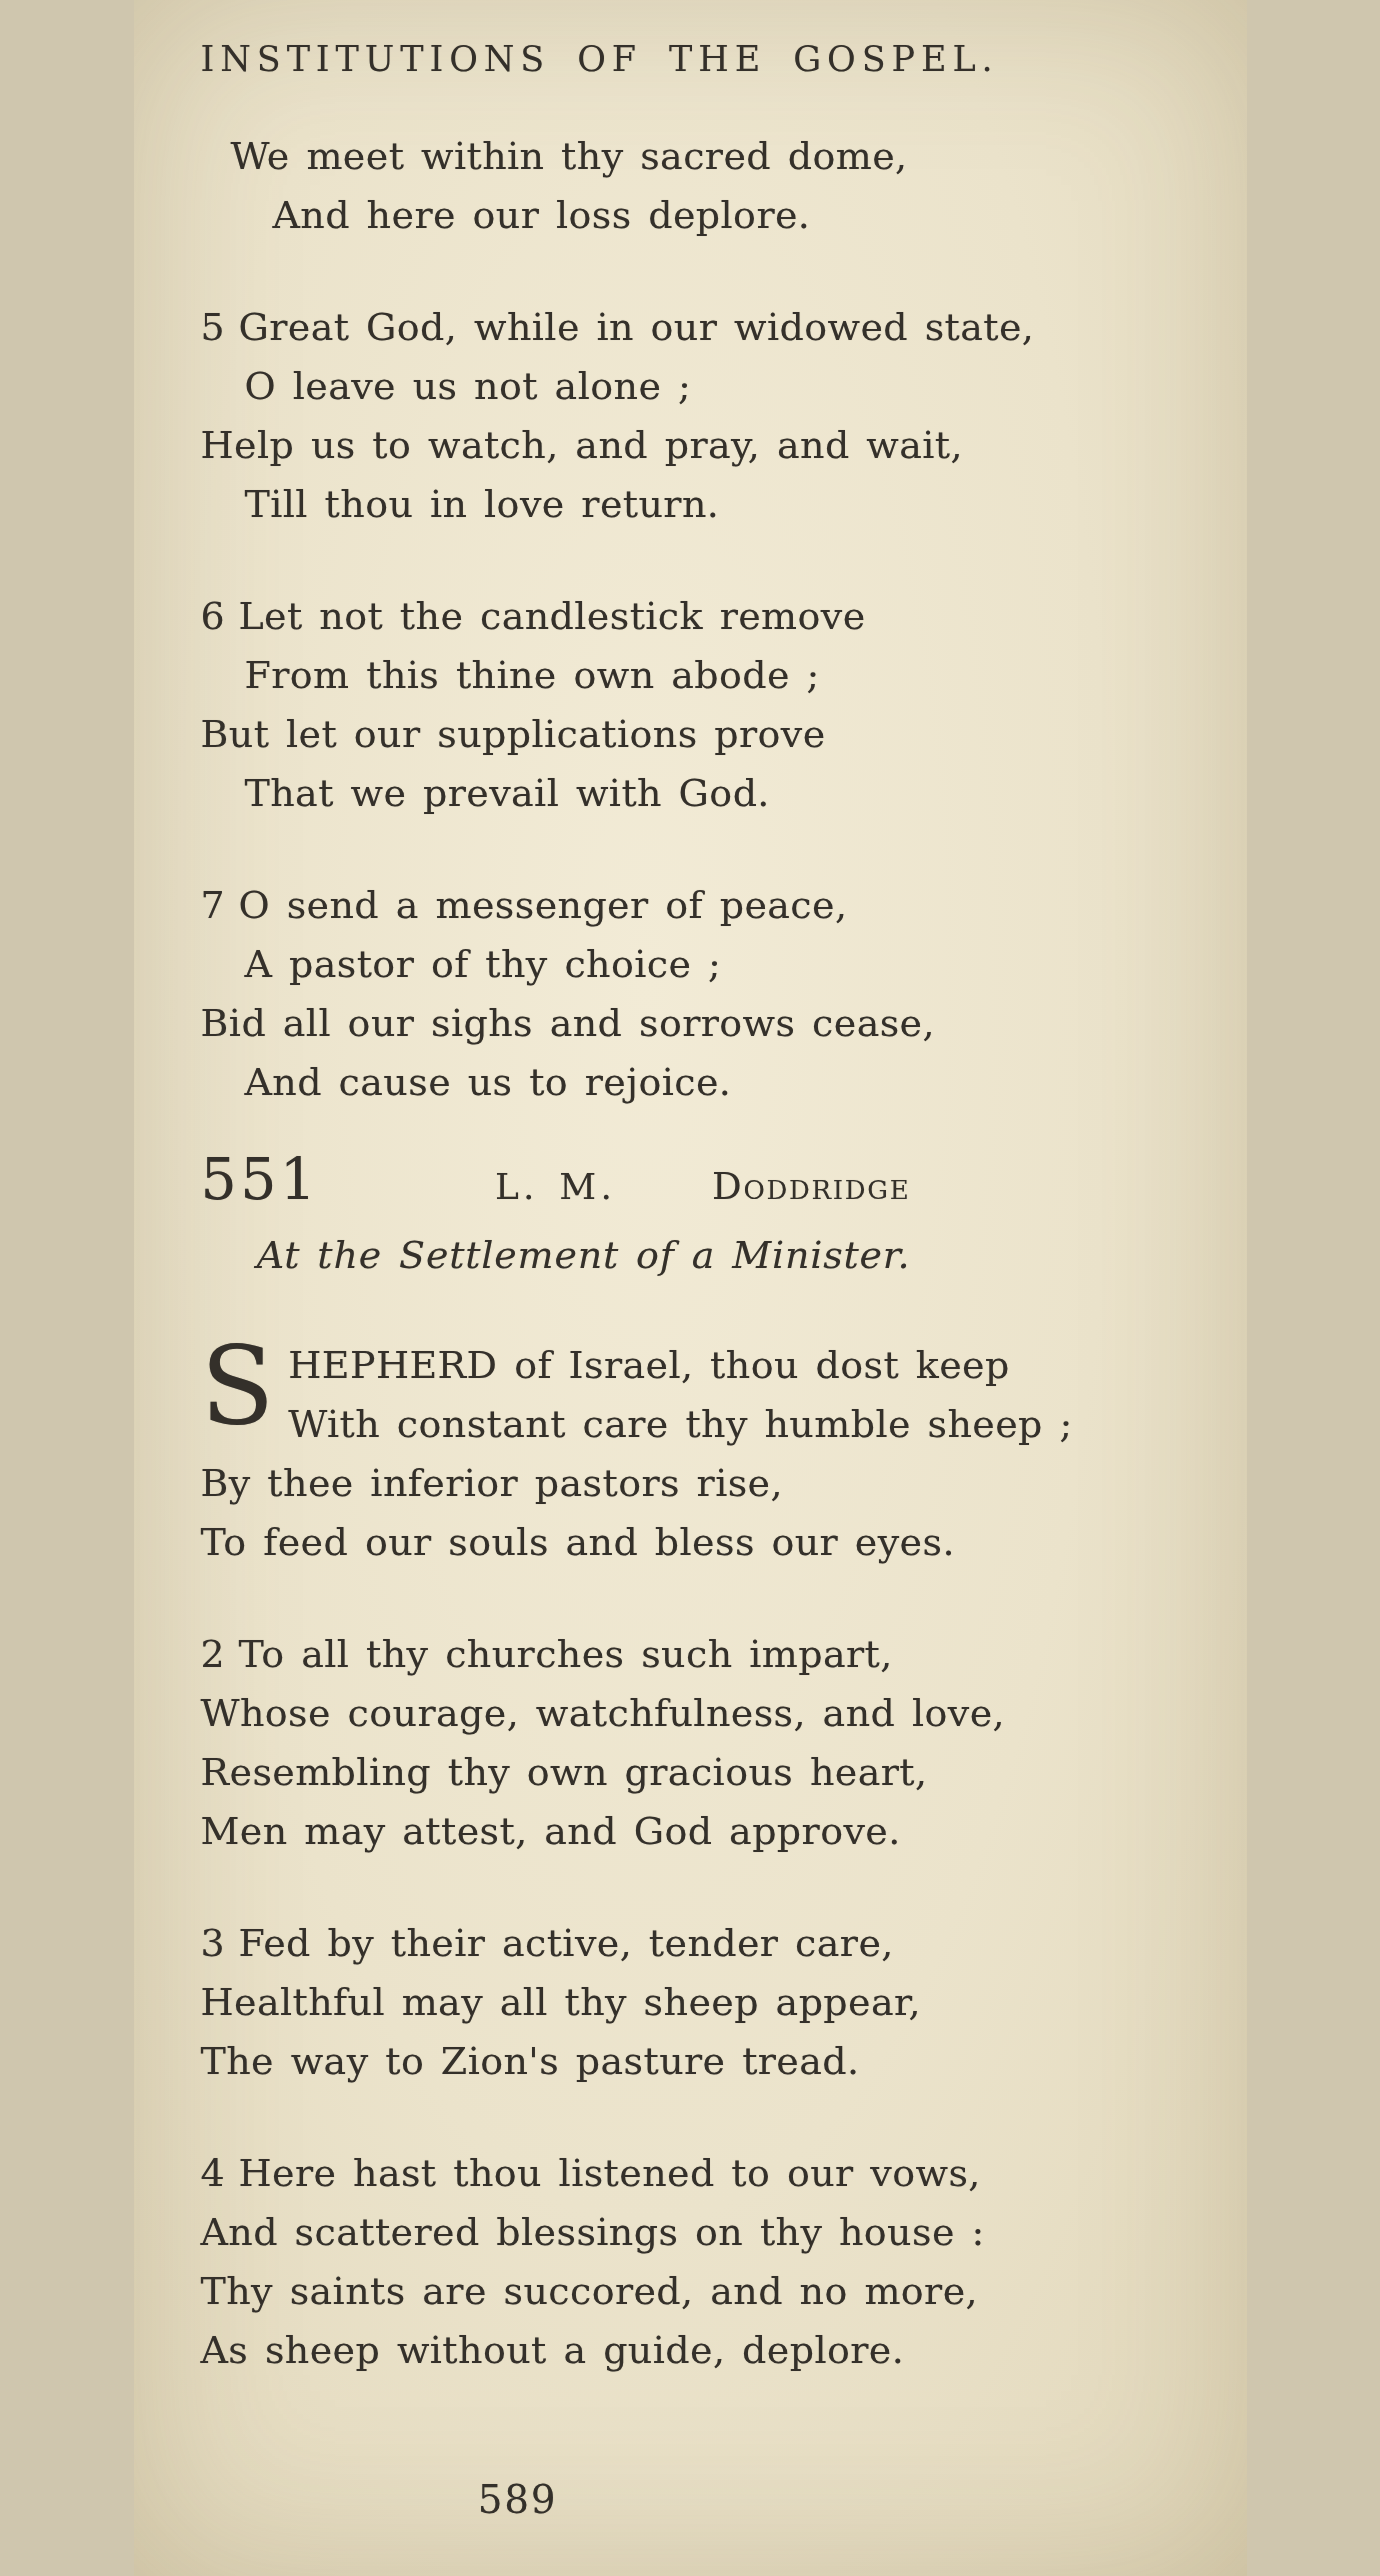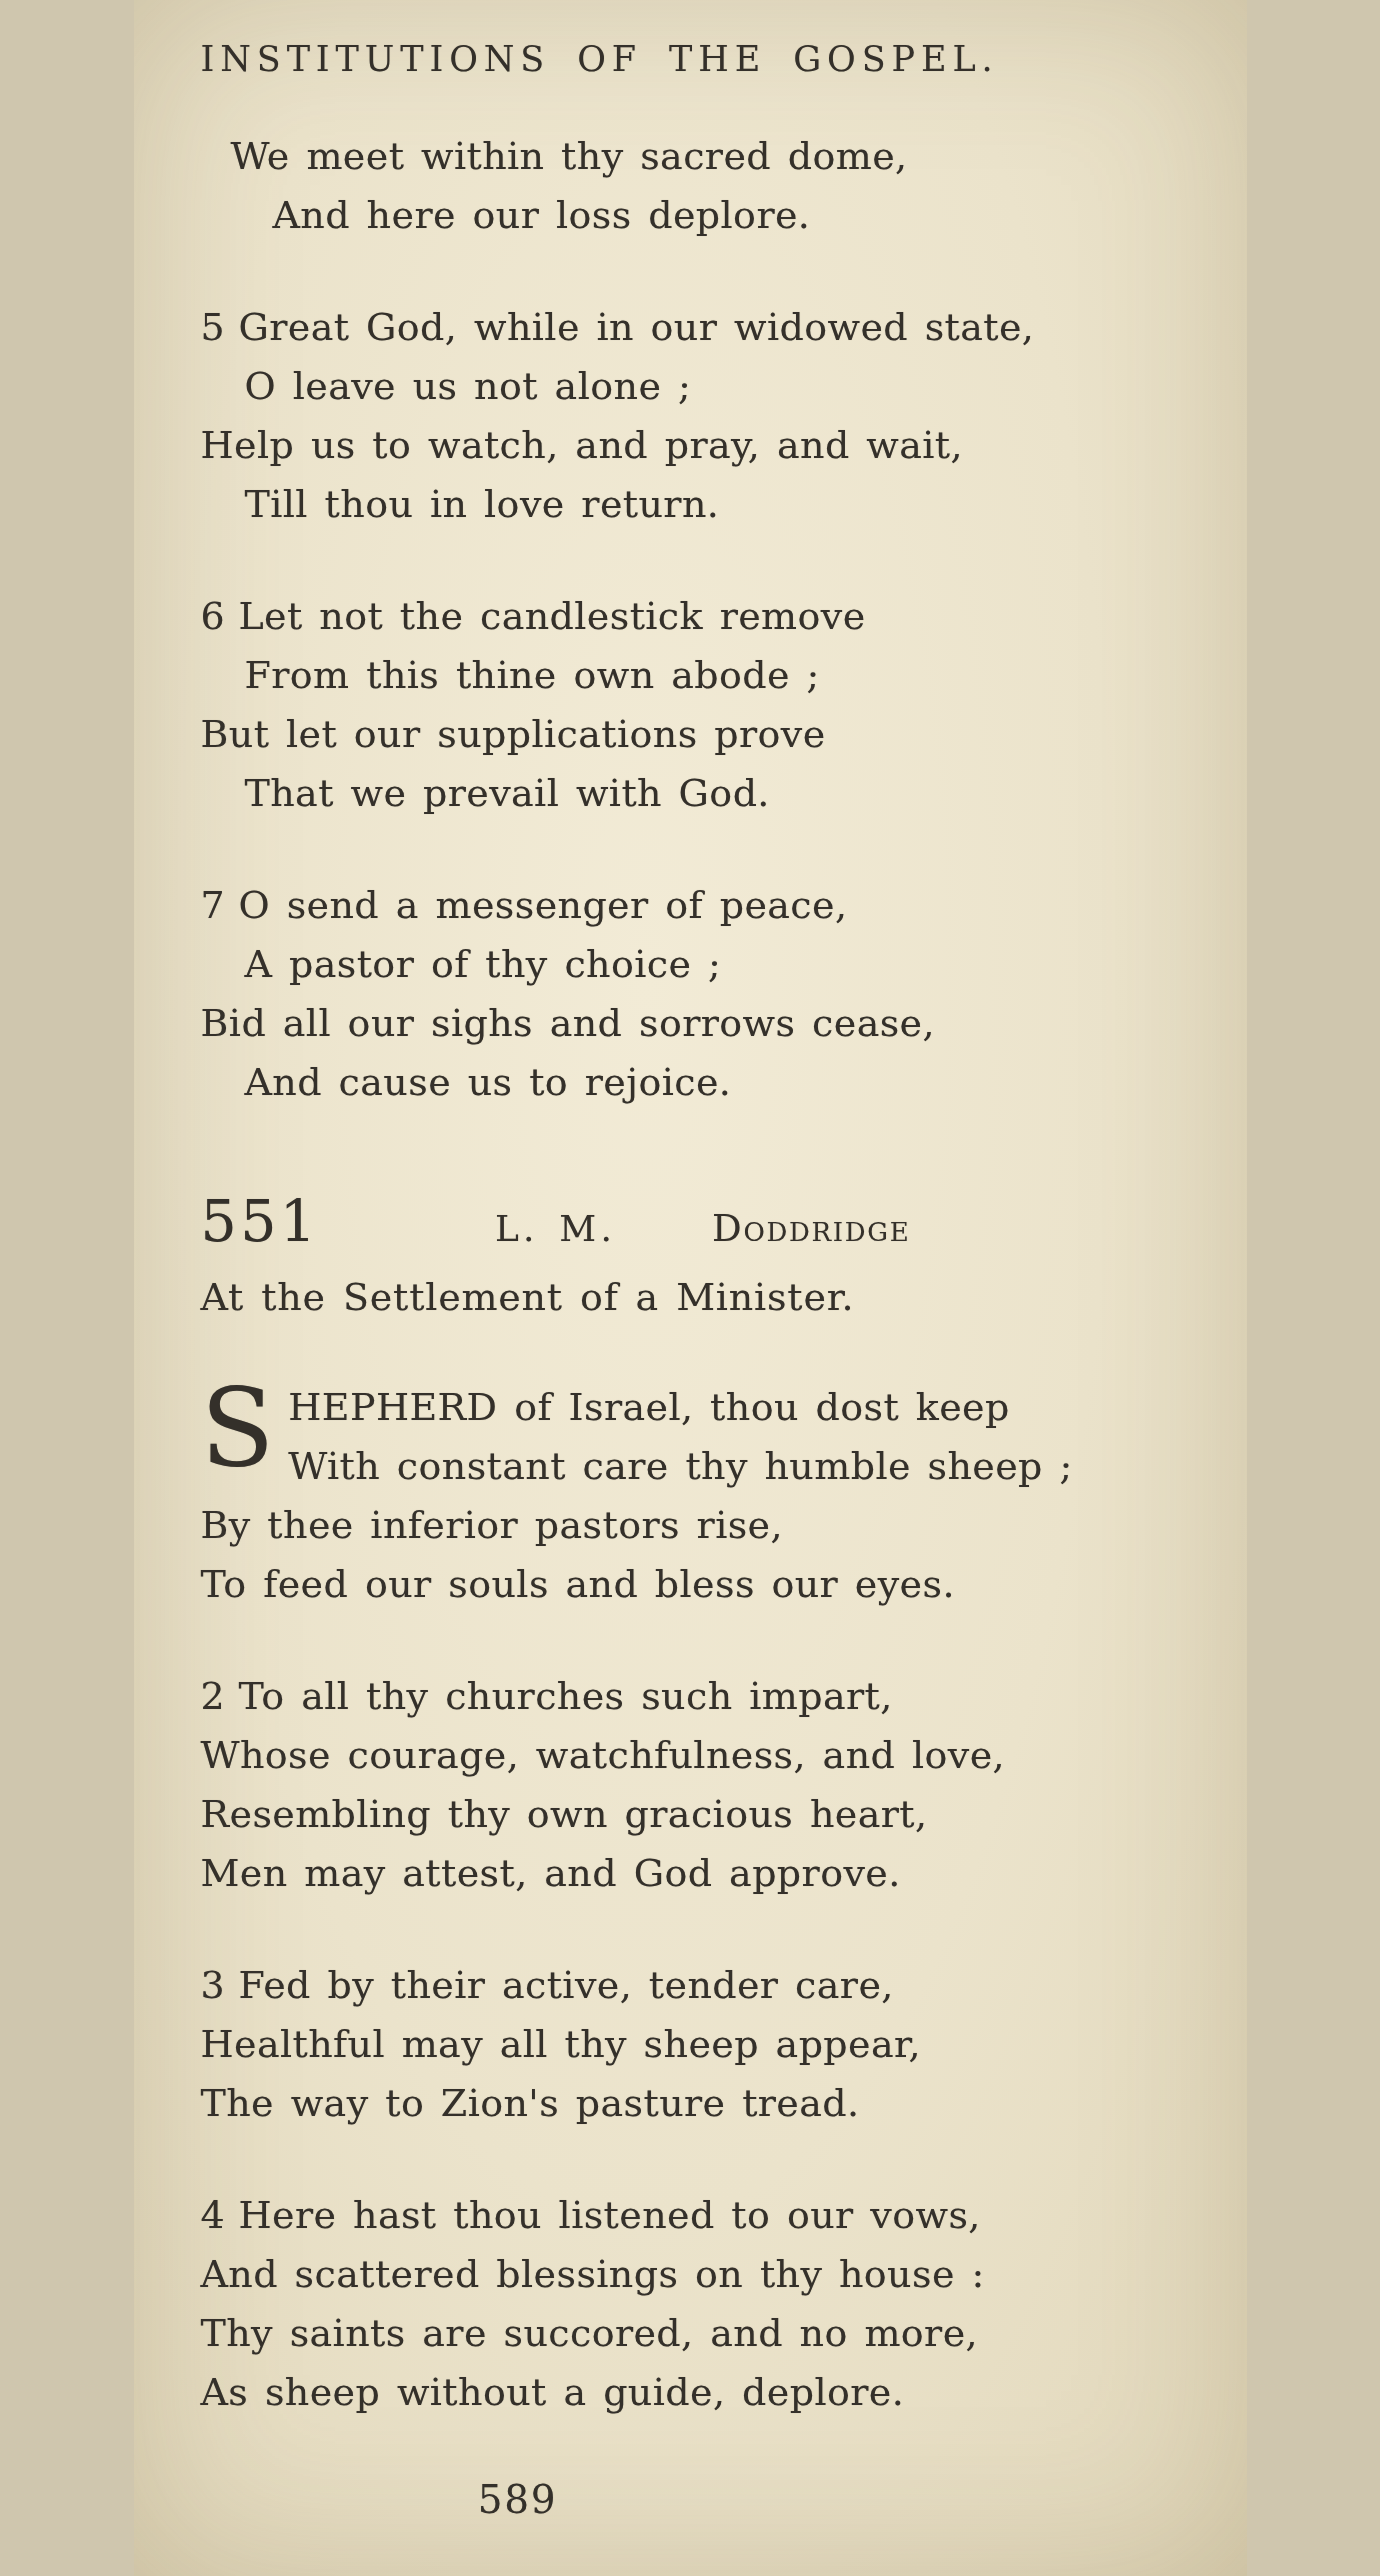--- a/index.html
+++ b/index.html
@@ -34,33 +34,33 @@
     white-space:nowrap;
   }
   .verse { margin-bottom:34px;margin-top:19px; }
   .indent { padding-left:44px; }
   .frag1 { padding-left:30px; }
   .frag2 { padding-left:72px; }
   .vnum { display:inline-block; min-width:23.5px; margin-right:13.4px; }
   .hymn-head {
     display:flex;
     align-items:baseline;
-    margin-top:42px;
     margin-bottom:6.7px;
   }
   .hymn-number { font-size:57px; flex:1; letter-spacing:3.4px; }
   .hymn-meter { font-size:36px; letter-spacing:4.2px; word-spacing:5px; }
   .hymn-author {
     flex:1; text-align:right;
     font-size:37px;
     font-variant:small-caps;
     letter-spacing:1.7px;
   }
   .hymn-title {
-    text-align:left;
+    text-align:right;
+    font-style:italic;
     font-size:38px;
     line-height:54px;
     margin:10px 0 35px 0;
     letter-spacing:0.8px;
     word-spacing:4.2px;
   }
   .dropcap {
     float:left;
     font-size:108px;
     line-height:86px;

